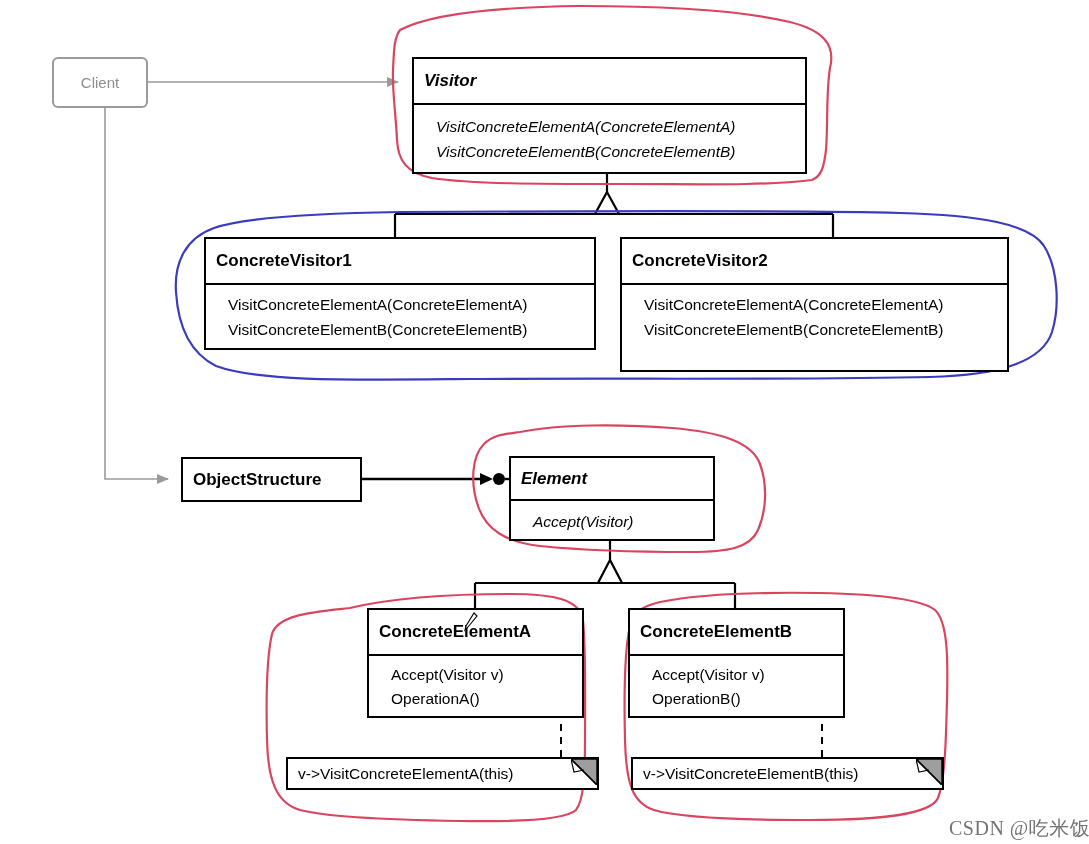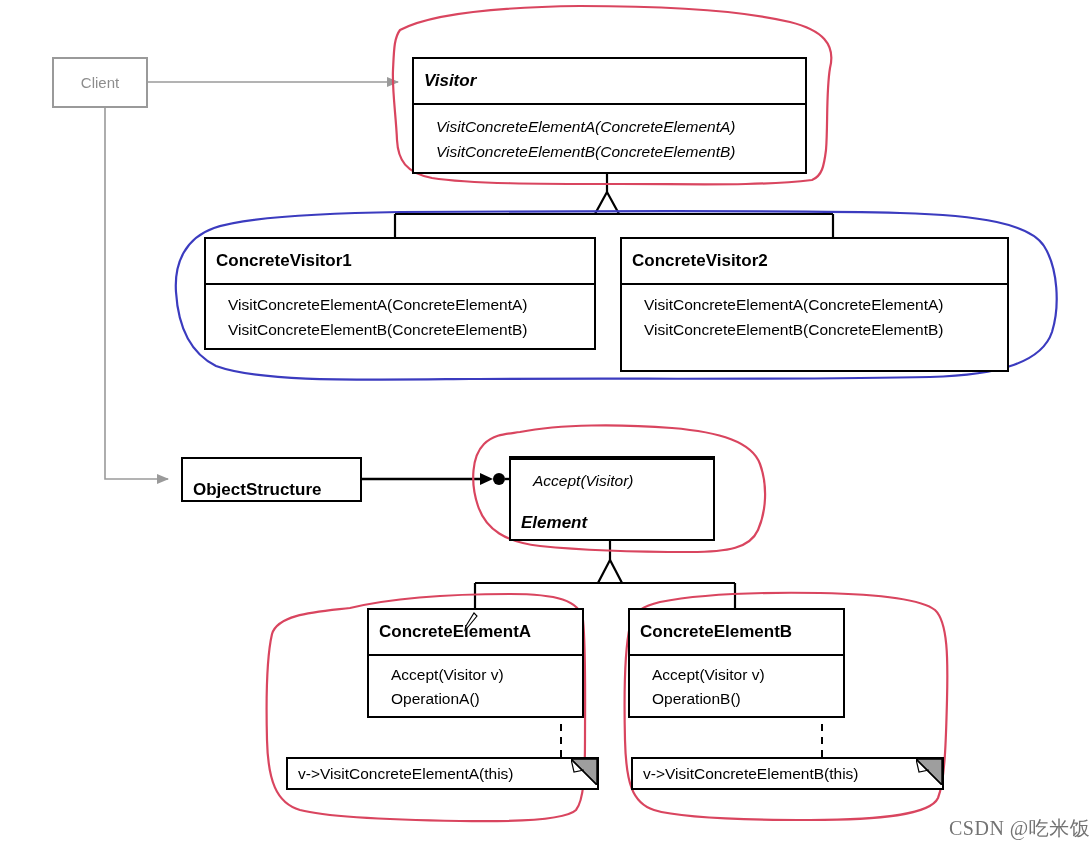--- a/index.html
+++ b/index.html
@@ -201,21 +201,21 @@
 
     <g>
       <path d="M660,602 C700,594 760,592 820,593 C870,594 920,598 935,610
                C948,622 948,660 947,700 C946,740 945,780 938,798
                C930,815 880,820 810,820 C740,820 680,818 654,810
                C632,803 626,782 625,740 C624,698 624,652 630,626
                C635,610 644,606 660,602 Z" fill="none" stroke="#d9455f" stroke-width="2.2" stroke-linejoin="round"></path>
     </g>
   </svg>
 
-  <div class="uml-box ghost" style="left:52px; top:57px; width:96px; height:51px;">
+  <div class="uml-box ghost" style="left:52px; top:57px; width:96px; height:51px;border-radius:6px;">
     <div class="compartment" style="height:100%;">
       <div class="cls-title ghosttext">Client</div>
     </div>
   </div>
 
   <div class="uml-box" style="left:412px; top:57px; width:395px; height:117px;">
     <div class="compartment" style="height:44px;">
       <div class="cls-title abstract">Visitor</div>
     </div>
     <div class="compartment divided" style="height:71px;">
@@ -238,31 +238,31 @@
     <div class="compartment" style="height:44px;">
       <div class="cls-title">ConcreteVisitor2</div>
     </div>
     <div class="compartment divided" style="height:67px;">
       <div class="member">VisitConcreteElementA(ConcreteElementA)</div>
       <div class="member">VisitConcreteElementB(ConcreteElementB)</div>
     </div>
   </div>
 
   <div class="uml-box" style="left:181px; top:457px; width:181px; height:45px;">
-    <div class="compartment" style="height:100%;justify-content:flex-end;">
+    <div class="compartment" style="height:100%;">
       <div class="cls-title">ObjectStructure</div>
     </div>
   </div>
 
   <div class="uml-box" style="left:509px; top:456px; width:206px; height:85px;">
+    <div class="compartment" style="height:41px;">
+      <div class="cls-title abstract">Element</div>
+    </div>
     <div class="compartment divided" style="height:44px;">
       <div class="member abstract">Accept(Visitor)</div>
-    </div>
-    <div class="compartment" style="height:41px;">
-      <div class="cls-title abstract">Element</div>
     </div>
   </div>
 
   <div class="uml-box" style="left:367px; top:608px; width:217px; height:110px;">
     <div class="compartment" style="height:44px;">
       <div class="cls-title">ConcreteElementA</div>
     </div>
     <div class="compartment divided" style="height:64px;">
       <div class="member">Accept(Visitor v)</div>
       <div class="member">OperationA()</div>

